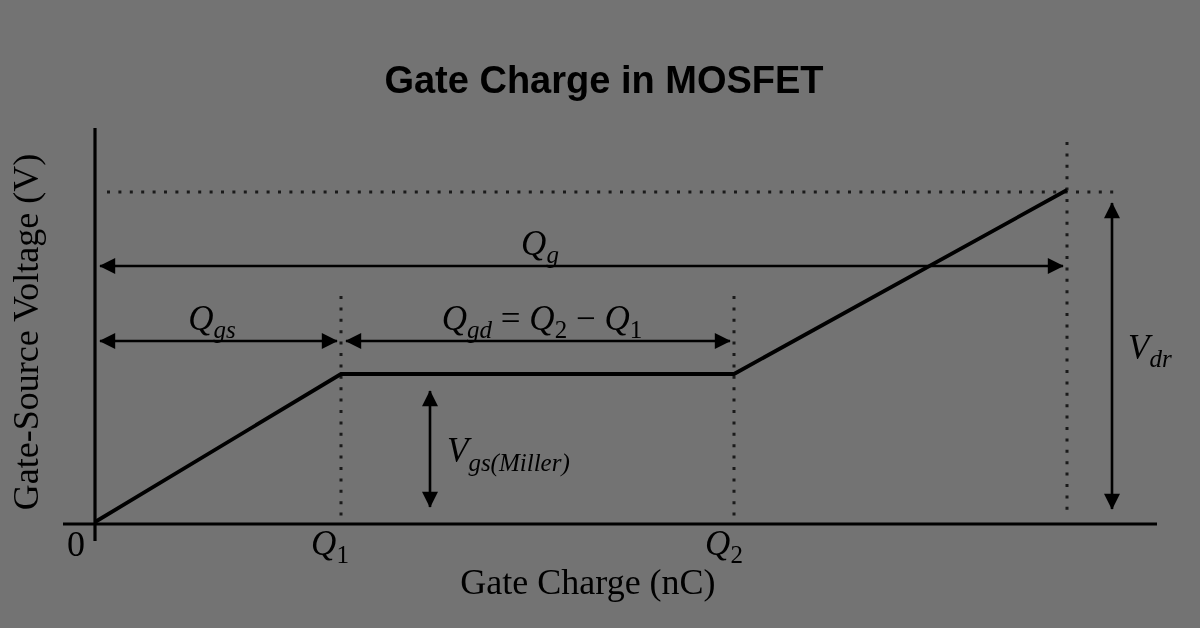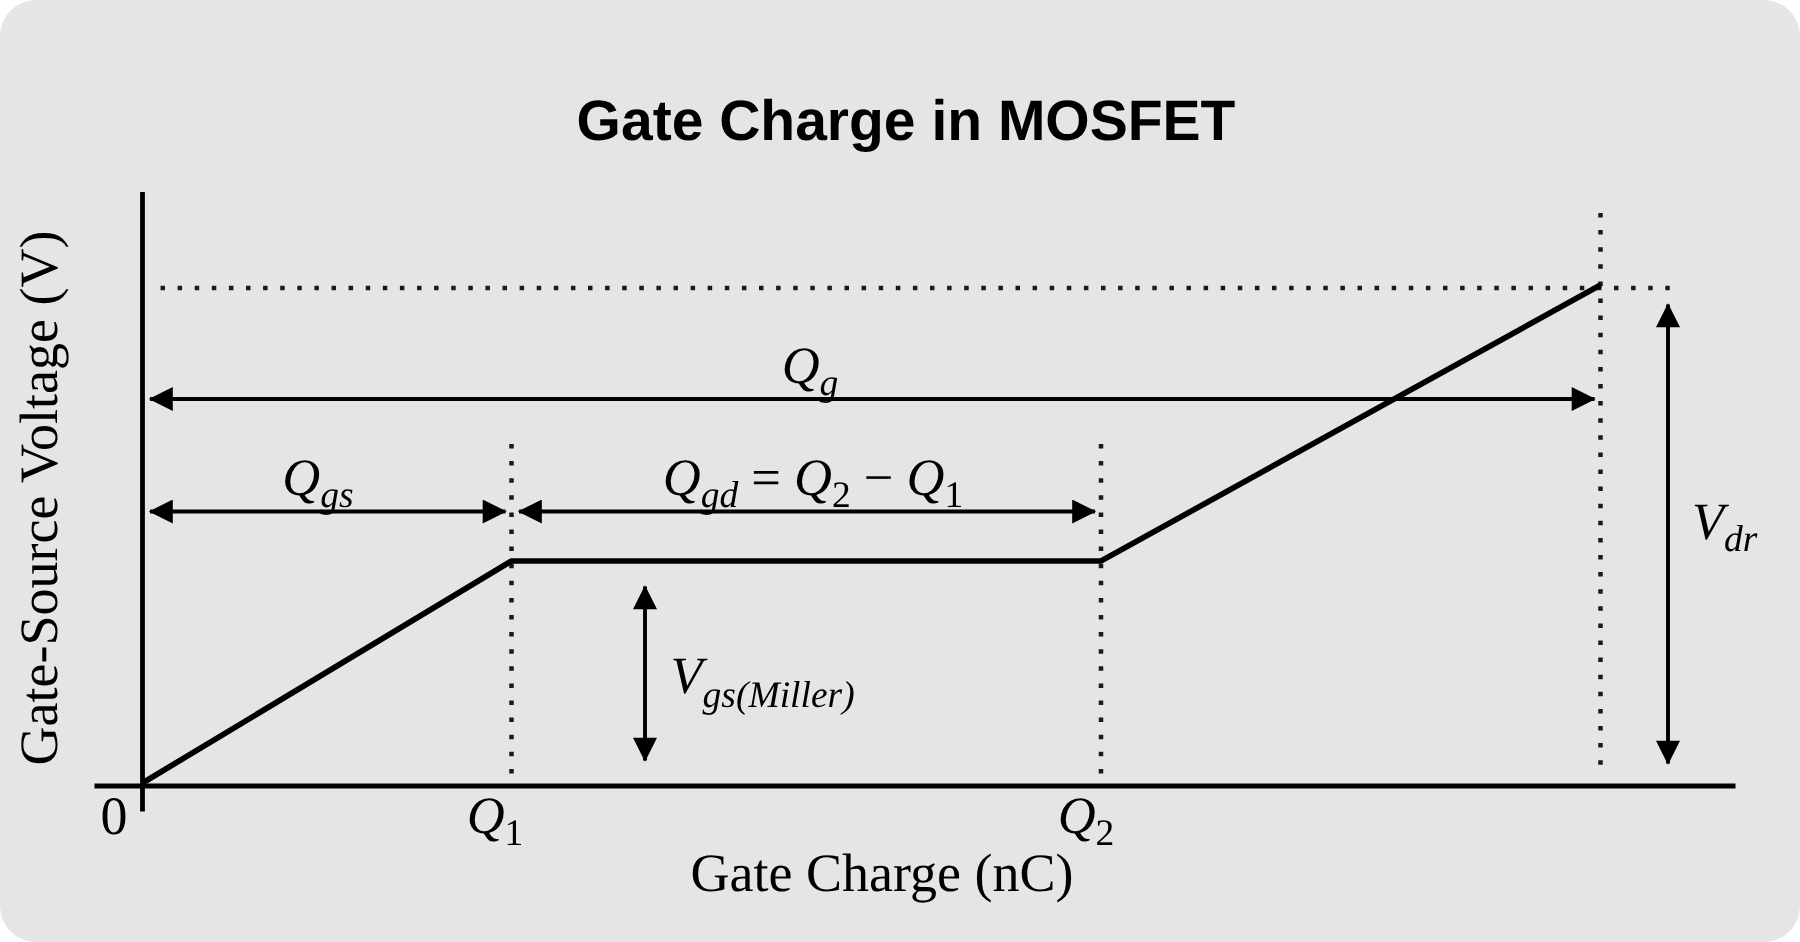--- a/index.html
+++ b/index.html
@@ -4,23 +4,22 @@
 <style>
   html, body {
     margin: 0;
     padding: 0;
     background: #ffffff;
   }
   .figure {
     position: relative;
     width: 1200px;
     height: 628px;
-    background: #e5e5e5;
+    background: #737373;
     overflow: hidden;
-    border-radius: 24px;
   }
   svg text { white-space: pre; }
   .title-text {
     font-family: "Liberation Sans", "DejaVu Sans", sans-serif;
     font-weight: 700;
     font-size: 38px;
     fill: #000000;
   }
   .roman {
     font-family: "Liberation Serif", "DejaVu Serif", serif;

